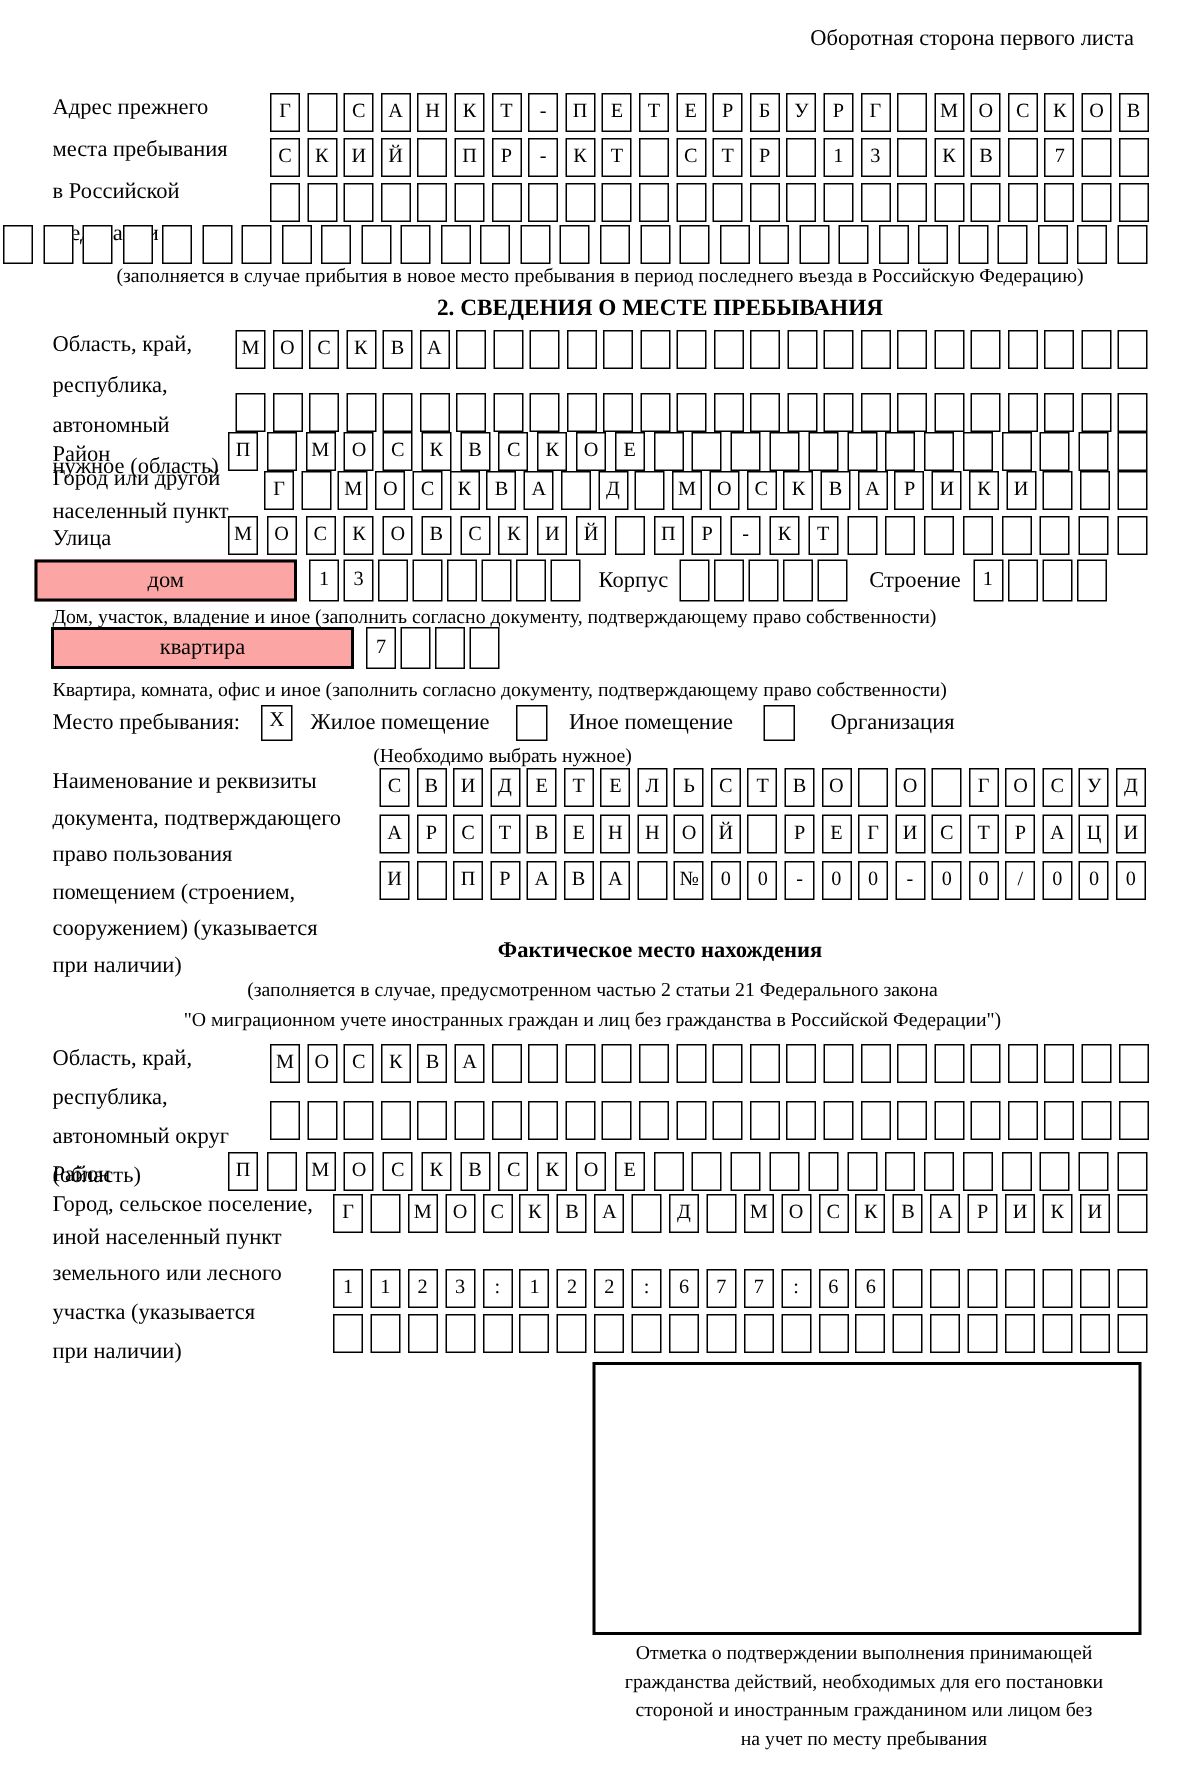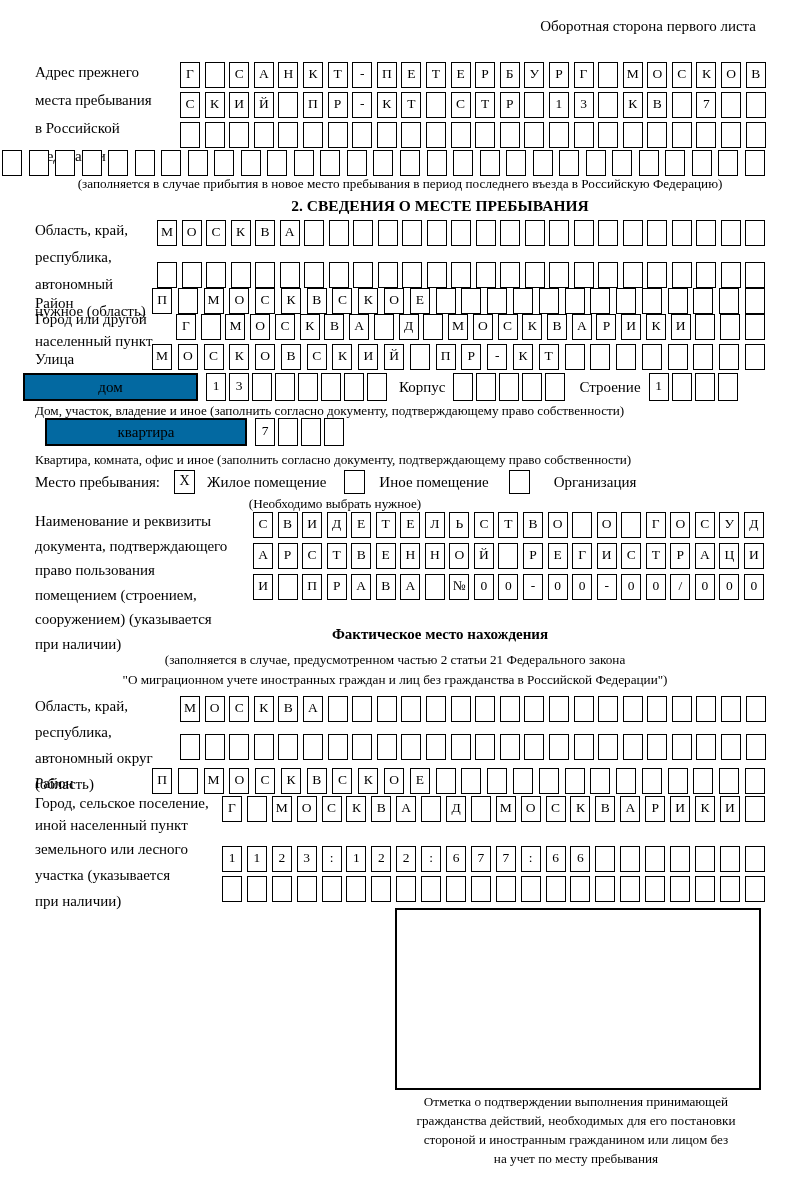--- a/index.html
+++ b/index.html
@@ -10,21 +10,21 @@
   .note{position:absolute;font-size:13.2px;white-space:nowrap;}
   .center{text-align:center;white-space:normal;}
   .hdr{position:absolute;left:0;width:800px;text-align:center;font-weight:bold;font-size:15.5px;padding-left:40px;}
   .cells{position:absolute;display:flex;justify-content:space-between;height:26px;}
   .cell{box-sizing:border-box;flex:0 0 20px;width:20px;height:26px;border:1.8px solid #000;
         text-align:center;font-size:13.5px;line-height:22px;background:#fff;}
   .inline-cells{display:flex;gap:3px;}
   .inline-cells .cell{height:28px;line-height:24px;}
   .frow{position:absolute;display:flex;align-items:center;}
   .nbox{box-sizing:border-box;border:2px solid #000;height:28px;text-align:center;
-        font-size:15px;line-height:24px;background:#0369a1;}
+        font-size:15px;line-height:24px;background:#fca5a5;}
   .chk{box-sizing:border-box;width:21px;height:24px;border:1.8px solid #000;text-align:center;
        font-size:14px;line-height:20px;background:#fff;}
   .stamp{position:absolute;border:2px solid #000;background:#fff;}
   .caption{position:absolute;font-size:13.2px;line-height:19px;text-align:center;}
 </style>
 </head>
 <body>
 
 <div class="page">
 
@@ -320,21 +320,21 @@
     <div class="txt" style="position:static;margin:0 8px 0 14px;">Строение</div>
     <div class="inline-cells">
         <span class="cell">1</span>
         <span class="cell"></span>
         <span class="cell"></span>
         <span class="cell"></span>
       </div>
   </div>
   <div class="note" style="left:35px;top:403px;">Дом, участок, владение и иное (заполнить согласно документу, подтверждающему право собственности)</div>
 
-  <div class="frow" style="left:45px;top:418px;height:28px;">
+  <div class="frow" style="left:34px;top:418px;height:28px;">
     <div class="nbox" style="width:202px;">квартира</div>
     <div class="inline-cells" style="margin-left:8px;">
         <span class="cell">7</span>
         <span class="cell"></span>
         <span class="cell"></span>
         <span class="cell"></span>
       </div>
   </div>
   <div class="note" style="left:35px;top:452px;">Квартира, комната, офис и иное (заполнить согласно документу, подтверждающему право собственности)</div>
 

